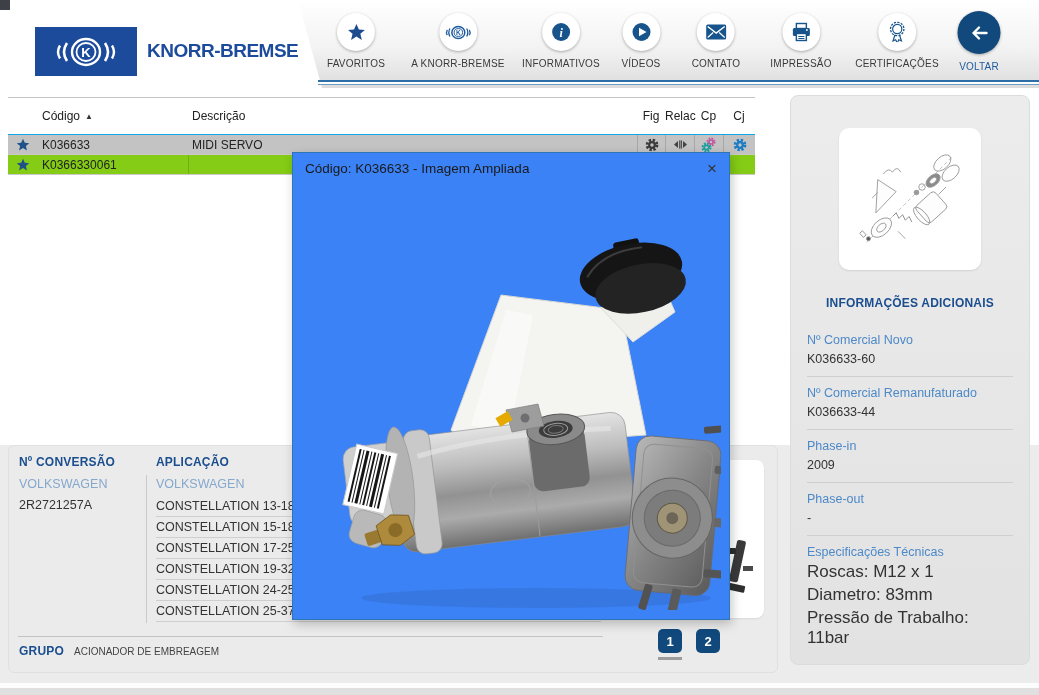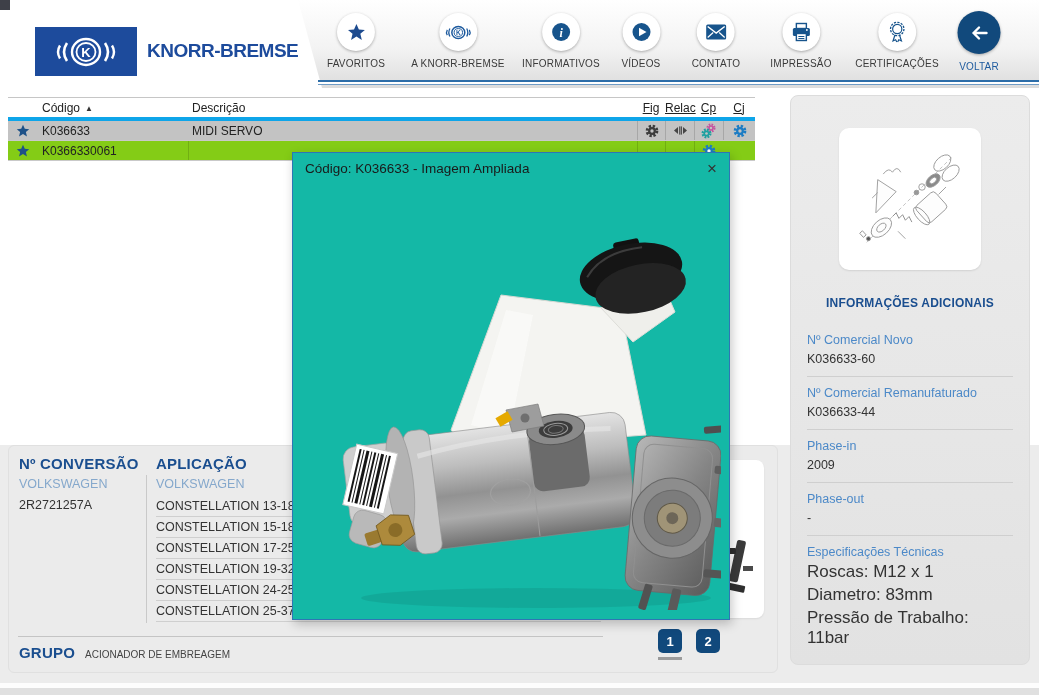--- a/index.html
+++ b/index.html
@@ -23,44 +23,44 @@
   .nav-circle { width:38px; height:38px; border-radius:50%; background:#fff;
     box-shadow:0 1px 3px rgba(0,0,0,.30); display:flex; align-items:center; justify-content:center; }
   .nav-circle.navy { width:43px; height:43px; background:#11497c; }
   .nav-label { margin-top:7px; font-size:10px; color:#3a3a3a; letter-spacing:.2px; white-space:nowrap; }
   .nav-label.blue { color:#1d5a9e; }
 
   
   .table { position:absolute; left:8px; top:97px; width:747px; font-size:12px; color:#222; }
   .trow { display:grid; grid-template-columns:30px 150px 449px 28px 29px 29px 32px;
     height:20px; align-items:center; }
-  .thead { height:24px; border-top:1px solid #c6c6c6; border-bottom:4px solid #0ea5e9; }
+  .thead { height:38px; border-top:1px solid #c6c6c6; border-bottom:1px solid #0ea5e9; }
   .hcell { padding-left:4px; white-space:nowrap; }
-  .hcell.c { text-align:center; padding:0;text-decoration:underline; }
+  .hcell.c { text-align:center; padding:0; }
   .sort { font-size:8px; color:#333; margin-left:5px; vertical-align:1px; }
   .drow { cursor:pointer; border-bottom:1px solid #c9c9c9; background:#84cc16; }
   .drow.sel { background:#c3c3c3; --hole:#c3c3c3; }
   .cell { padding-left:4px; white-space:nowrap; overflow:hidden; }
   .starcell { display:flex; align-items:center; justify-content:center; height:100%; }
   .icell { border-left:1px solid rgba(0,0,0,.14); height:100%;
     display:flex; align-items:center; justify-content:center; position:relative; }
   .dualgear { position:relative; width:16px; height:16px; }
   .dualgear svg { position:absolute; }
   .dualgear .g-a { left:5px; top:0; }
   .dualgear .g-b { left:0; top:5px; }
 
   
   .lower-bg { position:absolute; left:0; top:445px; right:0; height:238px; background:#ececec; }
   .foot-white { position:absolute; left:0; top:683px; right:0; height:5px; background:#fdfdfd; }
   .foot-gray { position:absolute; left:0; top:688px; right:0; height:7px; background:#e0e0e0; }
 
   
   .bpanel { position:absolute; left:8px; top:445px; width:770px; height:228px;
     background:#ebebeb; border-radius:6px; border:1px solid #e0e0e0; }
-  .sec-title { font-size:15px; font-weight:bold; color:#1a4e8f; letter-spacing:.2px; }
+  .sec-title { font-size:12px; font-weight:bold; color:#1a4e8f; letter-spacing:.2px; }
   .conv-title { position:absolute; left:10px; top:9px; }
   .conv-brand { position:absolute; left:10px; top:31px; font-size:12.5px; color:#85a8cc; }
   .conv-code  { position:absolute; left:10px; top:52px; font-size:12.5px; color:#333; }
   .vdiv { position:absolute; left:137px; top:29px; width:1px; height:148px; background:#c9c9c9; }
   .app-title { position:absolute; left:147px; top:9px; }
   .app-brand { position:absolute; left:147px; top:31px; font-size:12.5px; color:#85a8cc; }
   .app-rows { position:absolute; left:147px; top:50px; width:445px; }
   .app-row { height:21px; line-height:21px; font-size:12.5px; color:#333;
     border-bottom:1px solid #cfcfcf; white-space:nowrap; }
   .hdiv { position:absolute; left:9px; top:190px; width:585px; height:1px; background:#c4c4c4; }
@@ -83,21 +83,21 @@
   .sb-title { text-align:center; margin-top:26px; font-size:12px; font-weight:bold;
     color:#1a4e8f; letter-spacing:.2px; }
   .sb-fields { padding:4px 16px 0; margin-top:10px; }
   .sb-field { padding:9px 0 10px; border-bottom:1px solid #cfcfcf; }
   .sb-field .lbl { font-size:12.5px; color:#4c89c8; }
   .sb-field .val { margin-top:5px; font-size:12.5px; color:#333; }
   .sb-specs { padding:9px 0 0; }
   .sb-specs .line { margin-top:3px; font-size:17px; color:#333; }
 
   
-  .modal { position:absolute; left:292px; top:152px; width:438px; height:468px; background:#14b8a6;
+  .modal { position:absolute; left:292px; top:152px; width:438px; height:468px; background:#3b82f6;
     border:1px solid #2e75b5; box-shadow:2px 4px 10px rgba(0,0,0,.22); z-index:50; }
   .modal-title { padding:8px 12px 4px; font-size:13.5px; color:#1a1a1a; }
   .modal-close { position:absolute; top:7px; right:12px; font-size:17px; color:#333;
     cursor:pointer; line-height:1; }
   .modal-img { display:block; margin:0 auto; }
 </style>
 </head>
 <body>
 
 <svg style="position:absolute;width:0;height:0" aria-hidden="true">

